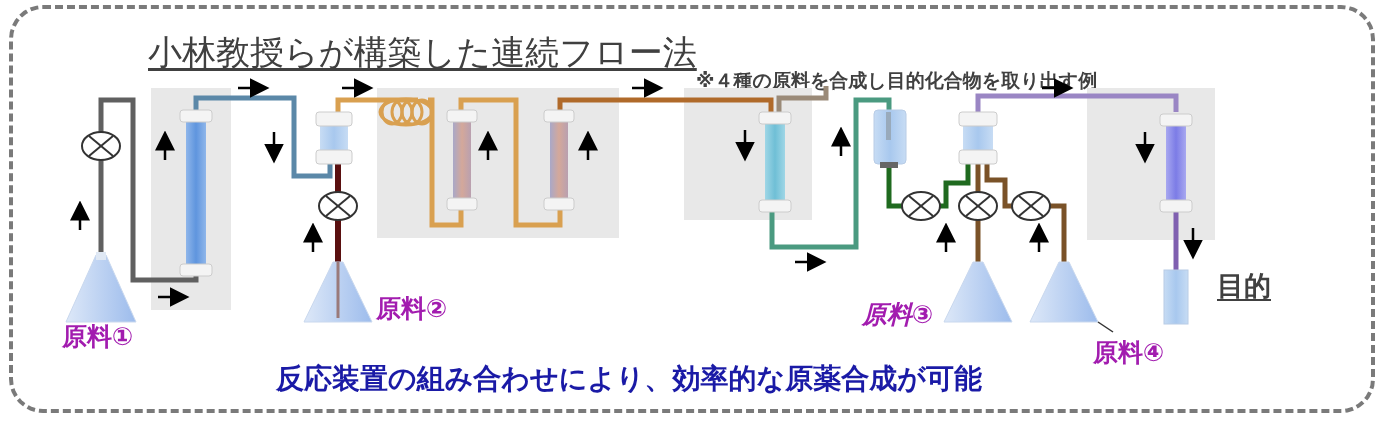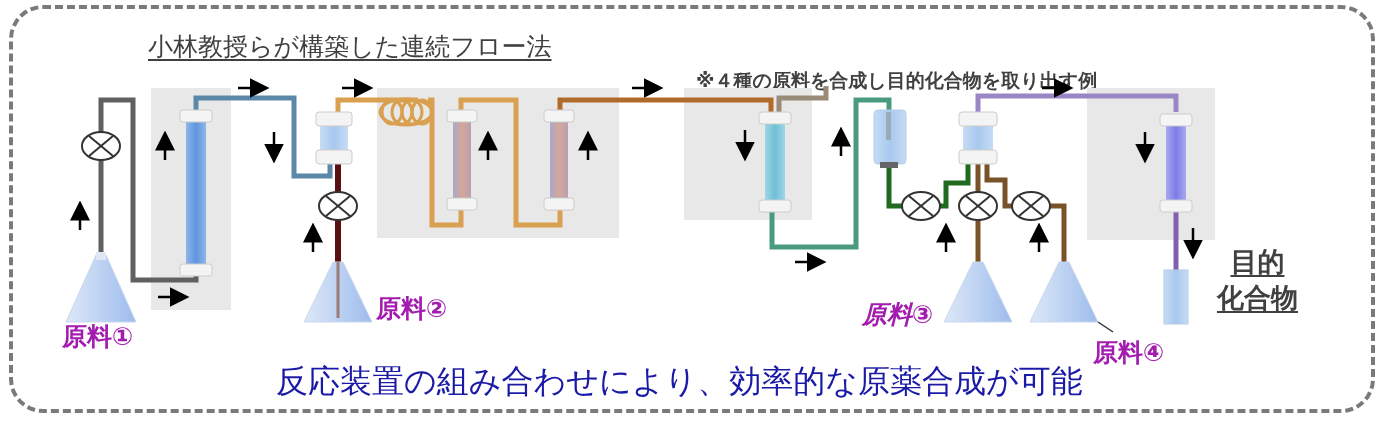--- a/index.html
+++ b/index.html
@@ -1,23 +1,23 @@
 <!DOCTYPE html>
 <html><head>
 <meta charset="utf-8">
 <style>
   html,body{margin:0;padding:0;background:#fff;}
   body{width:1388px;height:422px;position:relative;overflow:hidden;font-family:"DejaVu Sans","Liberation Sans",sans-serif;}
   .frame{position:absolute;left:9px;top:5px;width:1366px;height:408px;border:4px dashed #7a7a7a;border-radius:34px;box-sizing:border-box;}
-  .title{position:absolute;left:148px;top:30px;font-size:25px;color:#404040;text-decoration:underline;text-underline-offset:4px;letter-spacing:0px;white-space:nowrap;}
+  .title{position:absolute;left:148px;top:30px;font-size:34px;color:#404040;text-decoration:underline;text-underline-offset:4px;letter-spacing:0px;white-space:nowrap;}
   .subtitle{position:absolute;left:696px;top:36px;font-size:19px;font-weight:bold;color:#404040;white-space:nowrap;margin-top:32px;}
   .label{position:absolute;font-size:25px;color:#a21caf;white-space:nowrap;font-weight:bold;}
-  .product{position:absolute;left:1217px;top:244px;font-size:27px;font-weight:bold;color:#404040;text-decoration:underline;text-underline-offset:4px;line-height:36px;text-align:center;}
+  .product{position:absolute;left:1217px;top:268px;font-size:27px;font-weight:bold;color:#404040;text-decoration:underline;text-underline-offset:4px;line-height:36px;text-align:center;}
   .product span{display:block;}
-  .conclusion{position:absolute;left:276px;top:360px;font-size:32px;font-weight:normal;color:#1a1aa6;white-space:nowrap;}
+  .conclusion{position:absolute;left:276px;top:360px;font-size:28px;font-weight:bold;color:#1a1aa6;white-space:nowrap;}
   svg{position:absolute;left:0;top:0;}
 </style>
 </head>
 <body>
 
 <div class="frame"></div>
 
 <div class="title">小林教授らが構築した連続フロー法</div>
 <div class="subtitle">※４種の原料を合成し目的化合物を取り出す例</div>
 
@@ -214,16 +214,15 @@
   </g>
 </svg>
 
 <div class="label" style="left:62px;top:320px;">原料①</div>
 <div class="label" style="left:376px;top:292px;">原料②</div>
 <div class="label" style="left:862px;top:298px;font-style:italic;">原料③</div>
 <div class="label" style="left:1093px;top:336px;">原料④</div>
 
 <div class="product">
   <span>目的</span>
-  <span>化合物</span>
 </div>
 
 <div class="conclusion">反応装置の組み合わせにより、効率的な原薬合成が可能</div>
 
 </body></html>

